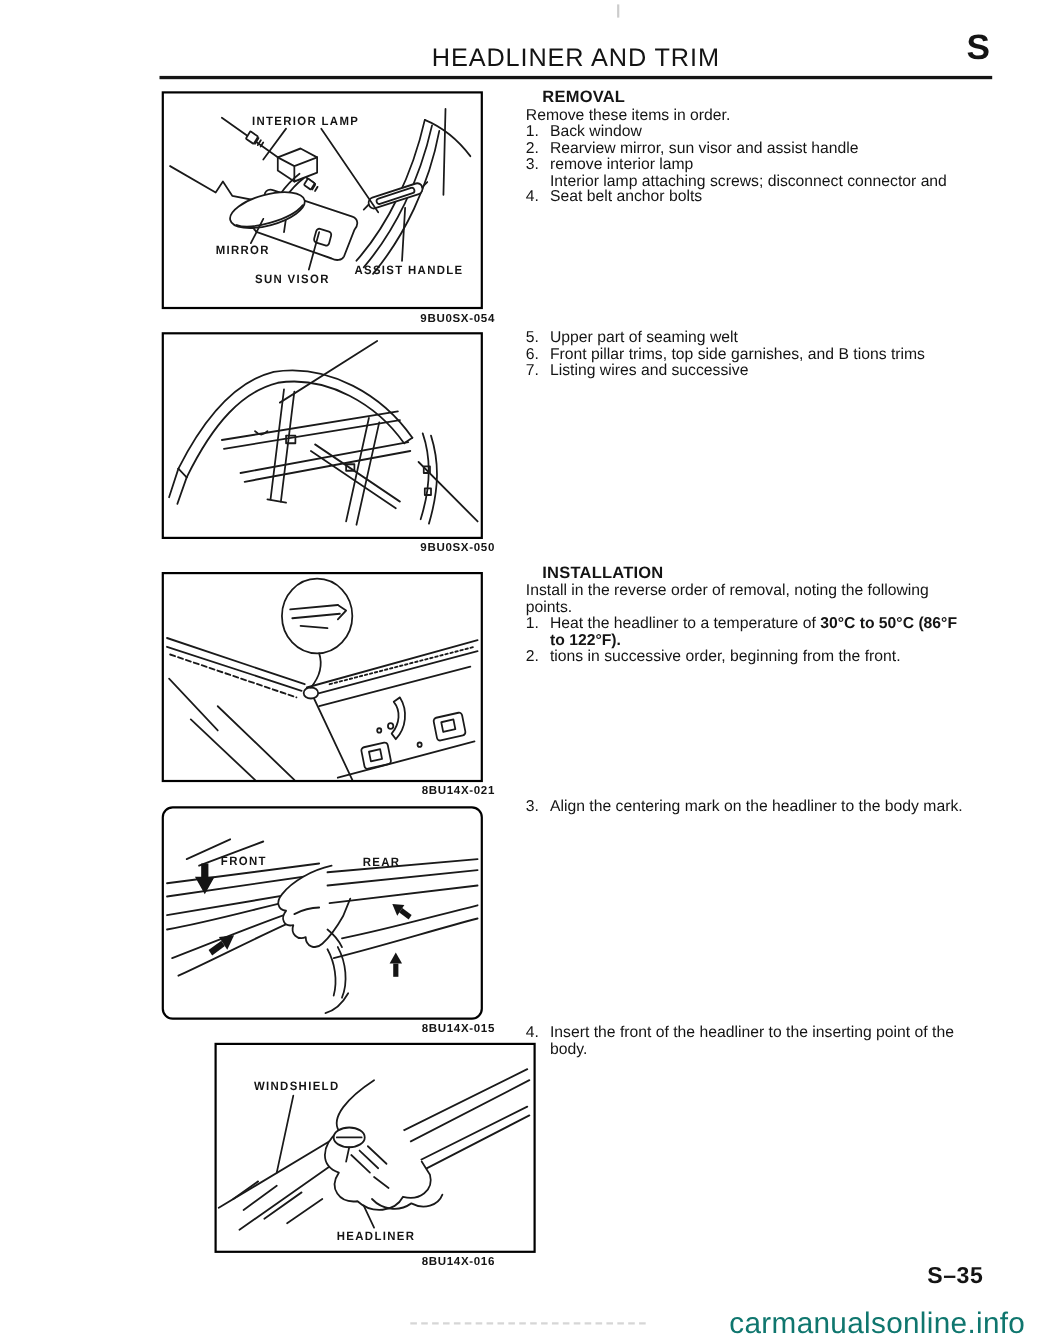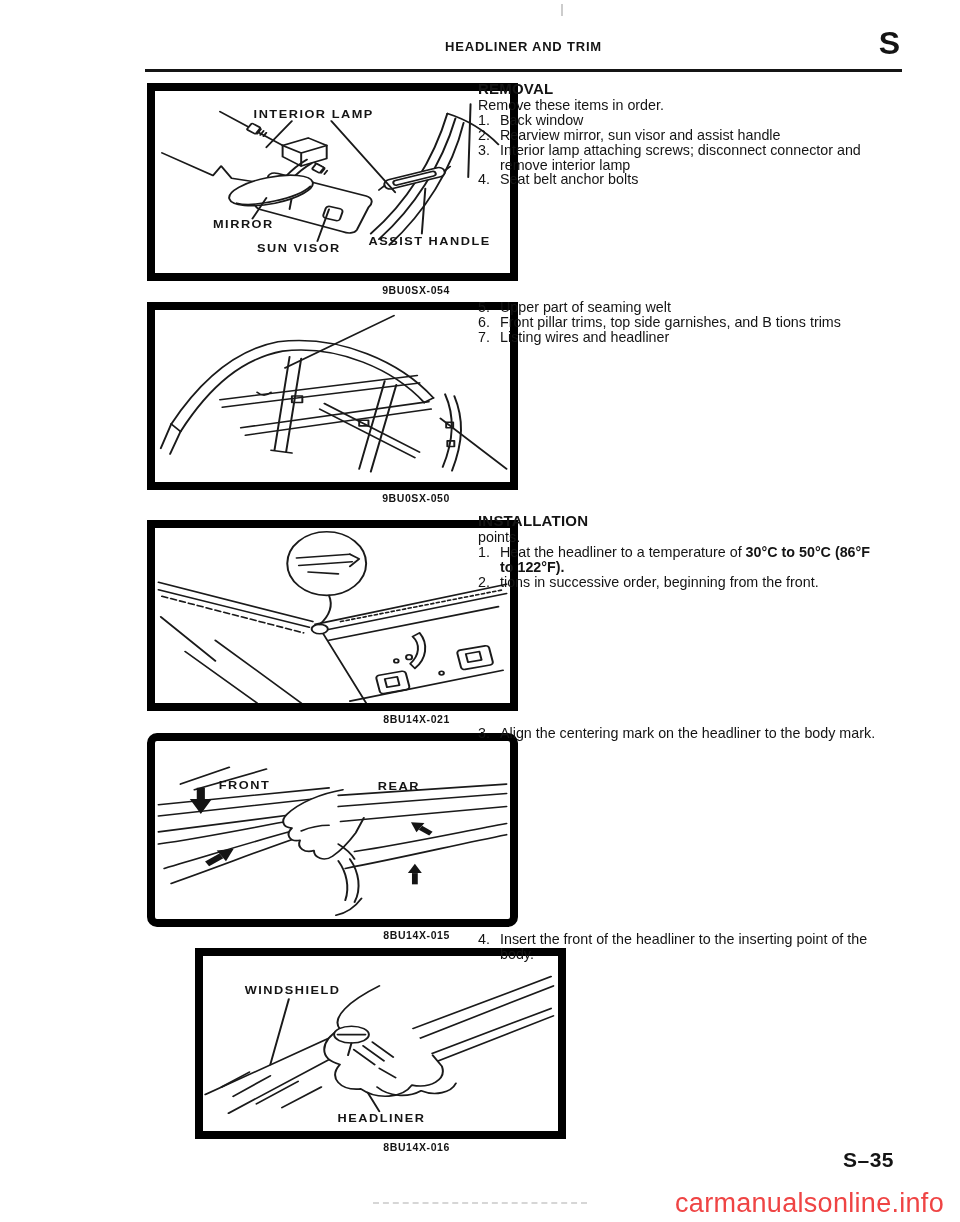--- a/index.html
+++ b/index.html
@@ -1,39 +1,39 @@
 <!DOCTYPE html>
 <html><head>
 <meta charset="utf-8">
 <style>
   html,body{margin:0;padding:0;background:#e8e8e8;}
   .page{position:relative;width:960px;height:1222px;background:#fff;margin:0 auto;
         font-family:"Liberation Sans",sans-serif;color:#141414;overflow:hidden;}
 
   
   .title{position:absolute;top:39px;left:145px;width:757px;text-align:center;
-         font-size:13px;font-weight:700;letter-spacing:0.8px;}
+         font-size:23px;font-weight:400;letter-spacing:0.8px;}
   .sec{position:absolute;top:27px;right:60px;font-size:32px;font-weight:700;line-height:1;}
   .rule{position:absolute;top:69px;left:145px;width:757px;height:3px;background:#151515;}
 
   
-  .fig{position:absolute;left:147px;width:371px;border:8px solid #000000;background:#fff;box-sizing:border-box;}
+  .fig{position:absolute;left:147px;width:292px;border:2px solid #000000;background:#fff;box-sizing:border-box;}
   .figcode{position:absolute;left:147px;width:308px;text-align:right;padding-right:5px;box-sizing:border-box;
            font-size:10.5px;font-weight:700;letter-spacing:0.6px;}
 
   
   .col{position:absolute;left:478px;width:462px;font-size:14.3px;line-height:14.9px;}
-  .h{font-weight:700;font-size:15px;letter-spacing:0.2px;margin:0 0 1px 0;}
+  .h{font-weight:700;font-size:15px;letter-spacing:0.2px;margin:0 0 1px 15px;}
   .ln{display:block;}
   .li{display:grid;grid-template-columns:22px 1fr;}
   .b{font-weight:700;}
 
   
   .pageno{position:absolute;top:1148px;right:66px;font-size:21px;font-weight:700;letter-spacing:0.5px;}
-  .wm{position:absolute;top:1188px;right:16px;font-size:27px;color:#ef4444;letter-spacing:0.3px;}
+  .wm{position:absolute;top:1188px;right:28px;font-size:27px;color:#0f766e;letter-spacing:0.3px;}
 
   
   .art1{position:absolute;left:561px;top:4px;width:2px;height:12px;background:#9a9a9a;opacity:.5;}
   .art2{position:absolute;left:373px;top:1202px;width:214px;border-top:2px dashed #c6c6c6;opacity:.7;}
 
   
   svg{display:block;width:100%;height:100%;}
   svg path,svg rect,svg ellipse,svg circle{stroke:#1a1a1a;fill:none;stroke-width:1.7;
        stroke-linecap:round;stroke-linejoin:round;}
   svg .wf{fill:#fff;}
@@ -244,22 +244,22 @@
     </div>
     <div class="li">
       <span>2.</span>
       <span>
           <span class="ln">Rearview mirror, sun visor and assist handle</span>
         </span>
     </div>
     <div class="li">
       <span>3.</span>
       <span>
+        <span class="ln">remove interior lamp</span>
         <span class="ln">Interior lamp attaching screws; disconnect connector and</span>
-        <span class="ln">remove interior lamp</span>
       </span>
     </div>
     <div class="li">
       <span>4.</span>
       <span>
           <span class="ln">Seat belt anchor bolts</span>
         </span>
     </div>
   </div>
 
@@ -272,27 +272,28 @@
     </div>
     <div class="li">
       <span>6.</span>
       <span>
           <span class="ln">Front pillar trims, top side garnishes, and B tions trims</span>
         </span>
     </div>
     <div class="li">
       <span>7.</span>
       <span>
-          <span class="ln">Listing wires and headliner</span>
+          <span class="ln">Listing wires and successive</span>
         </span>
     </div>
   </div>
 
   <div class="col" style="top:514px;">
     <div class="h">INSTALLATION</div>
+    <span class="ln">Install in the reverse order of removal, noting the following</span>
     <span class="ln">points.</span>
     <div class="li">
       <span>1.</span>
       <span>
         <span class="ln"><span>Heat the headliner to a temperature of </span><span class="b">30°C to 50°C (86°F</span></span>
         <span class="ln b">to 122°F).</span>
       </span>
     </div>
     <div class="li">
       <span>2.</span>

